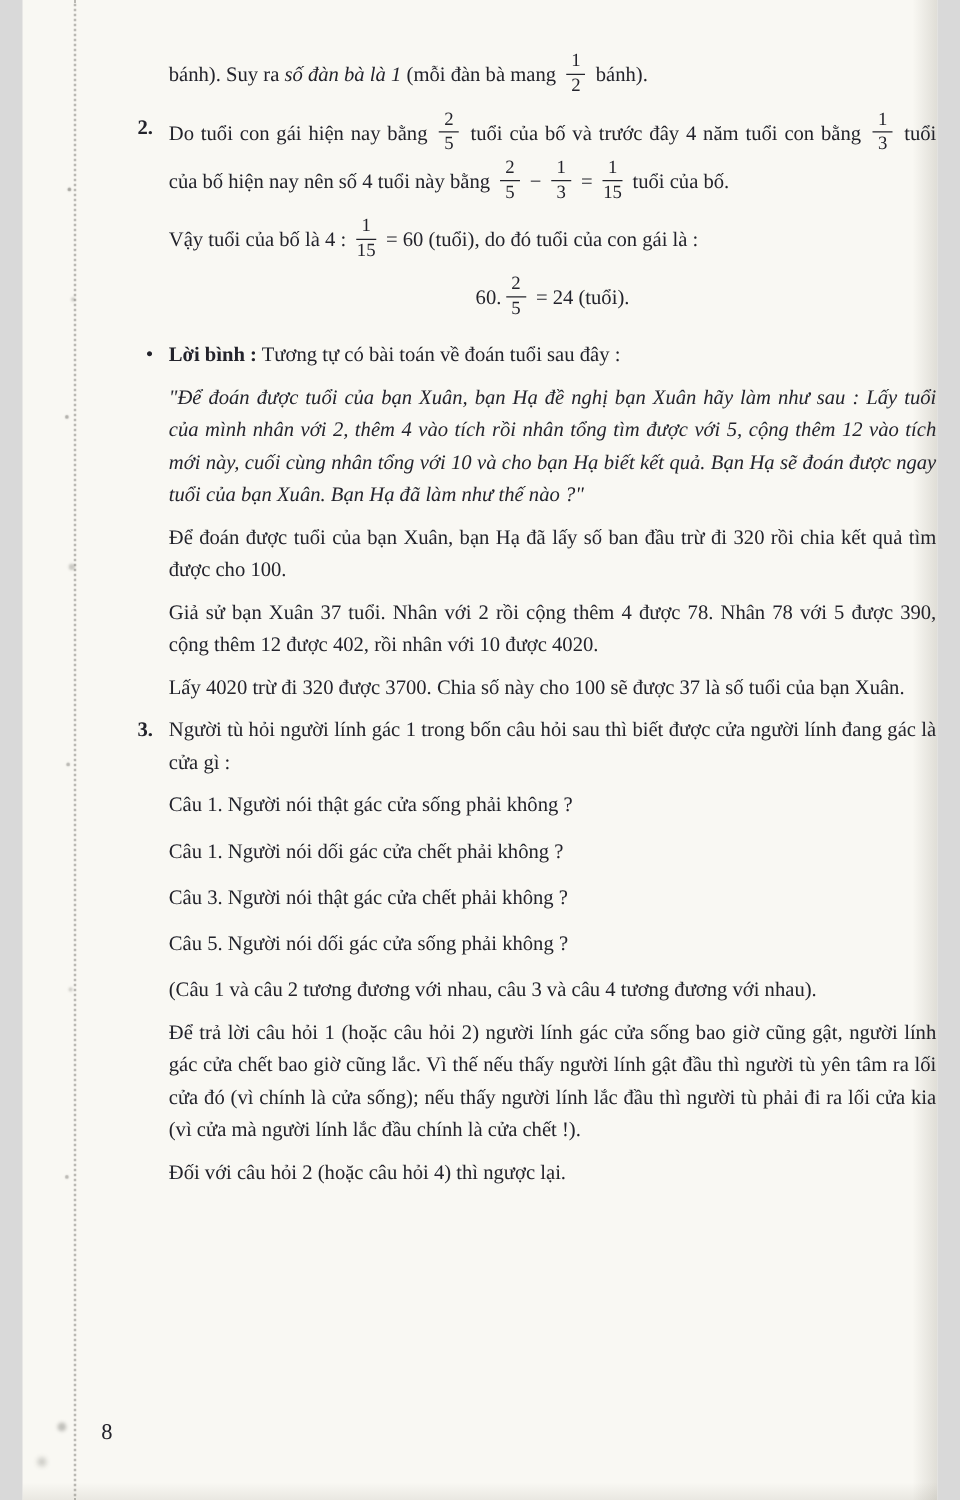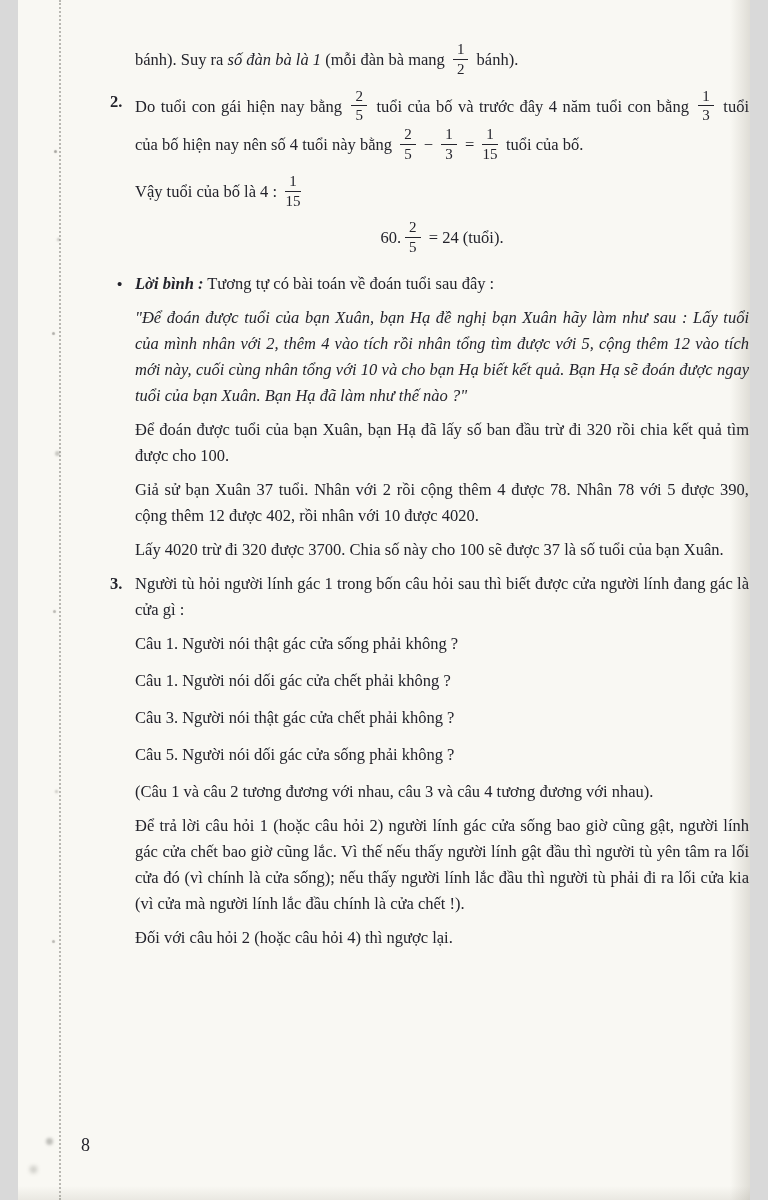--- a/index.html
+++ b/index.html
@@ -50,21 +50,21 @@
   .marker {
     position:absolute; left:-25px; top:0;
     font-weight:700;
   }
   .bullet-marker {
     position:absolute; left:-18px; top:0;
     font-weight:700; font-size:15px;
   }
   .center { text-align:center; margin:4px 0 12px; }
   .em { font-style:italic; }
-  .bi { font-style:italic; font-weight:700; }
+  .bi { font-weight:700; }
   .quote { font-style:italic; }
   .frac {
     display:inline-flex; flex-direction:column;
     vertical-align:middle; text-align:center;
     line-height:1.12; font-size:15px;
     margin:1px 4px; position:relative; top:-2px;
   }
   .frac .num { border-bottom:1.4px solid currentColor; padding:0 4px 1px; }
   .frac .den { padding-top:1px; }
   .qlist .para { margin-bottom:11px; }
@@ -103,21 +103,21 @@
           </span><span> − </span><span class="frac">
             <span class="num">1</span>
             <span class="den">3</span>
           </span><span> = </span><span class="frac">
             <span class="num">1</span>
             <span class="den">15</span>
           </span><span> tuổi của bố.</span></p>
       <p class="para"><span>Vậy tuổi của bố là 4 : </span><span class="frac">
             <span class="num">1</span>
             <span class="den">15</span>
-          </span></p>
+          </span><span> = 60 (tuổi), do đó tuổi của con gái là :</span></p>
       <p class="para center"><span>60.</span><span class="frac">
             <span class="num">2</span>
             <span class="den">5</span>
           </span><span> = 24 (tuổi).</span></p>
     </div>
 
     <div class="block">
       <span class="bullet-marker">•</span>
       <p class="para"><span class="bi">Lời bình :</span><span> Tương tự có bài toán về đoán tuổi sau đây :</span></p>
       <p class="para quote">"Để đoán được tuổi của bạn Xuân, bạn Hạ đề nghị bạn Xuân hãy làm như sau : Lấy tuổi của mình nhân với 2, thêm 4 vào tích rồi nhân tổng tìm được với 5, cộng thêm 12 vào tích mới này, cuối cùng nhân tổng với 10 và cho bạn Hạ biết kết quả. Bạn Hạ sẽ đoán được ngay tuổi của bạn Xuân. Bạn Hạ đã làm như thế nào ?"</p>

